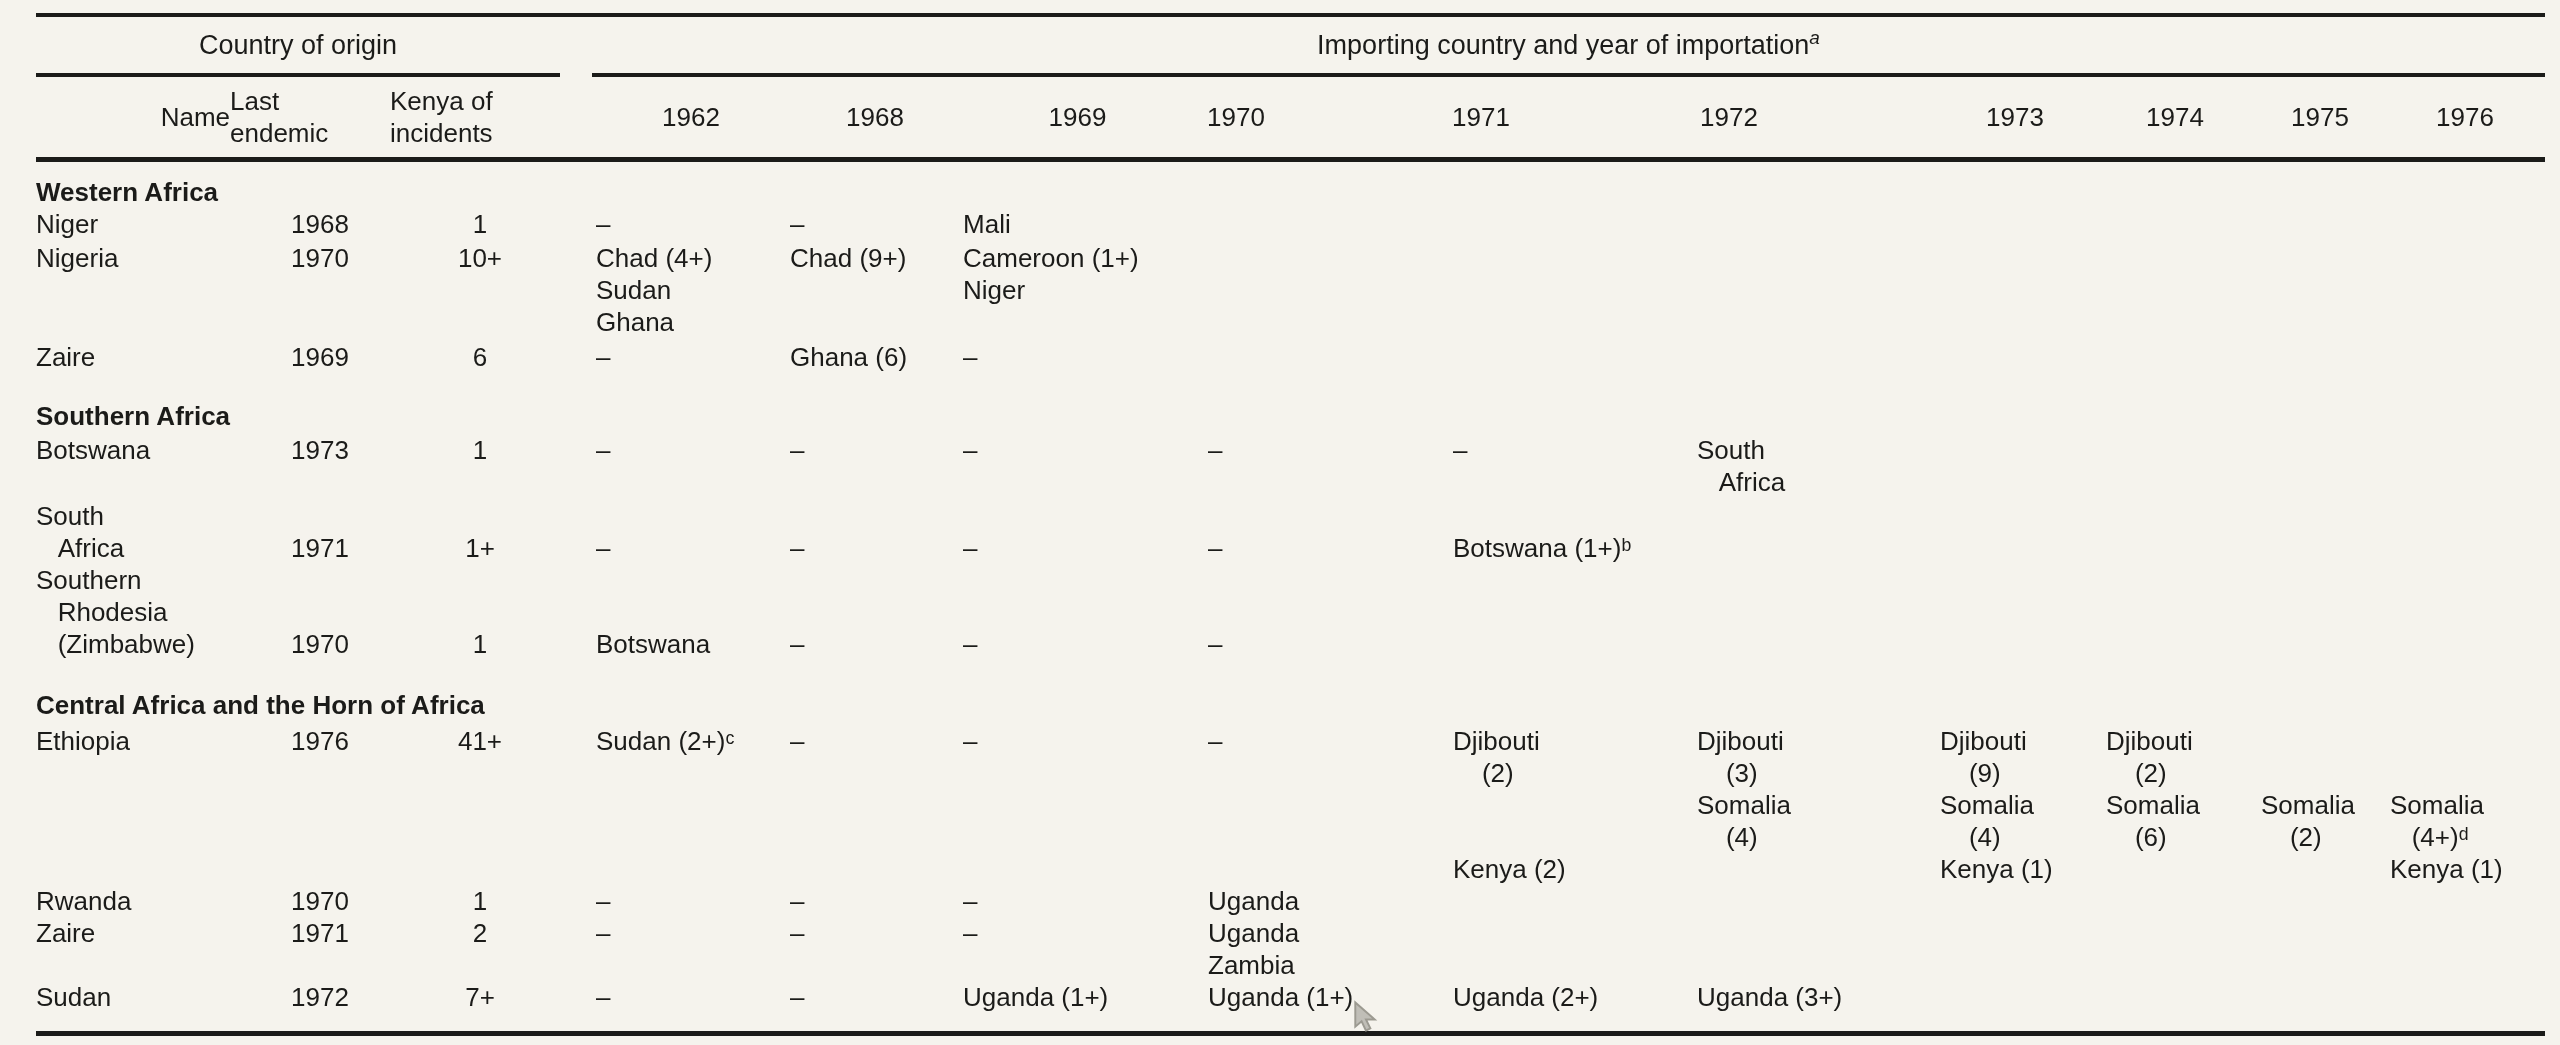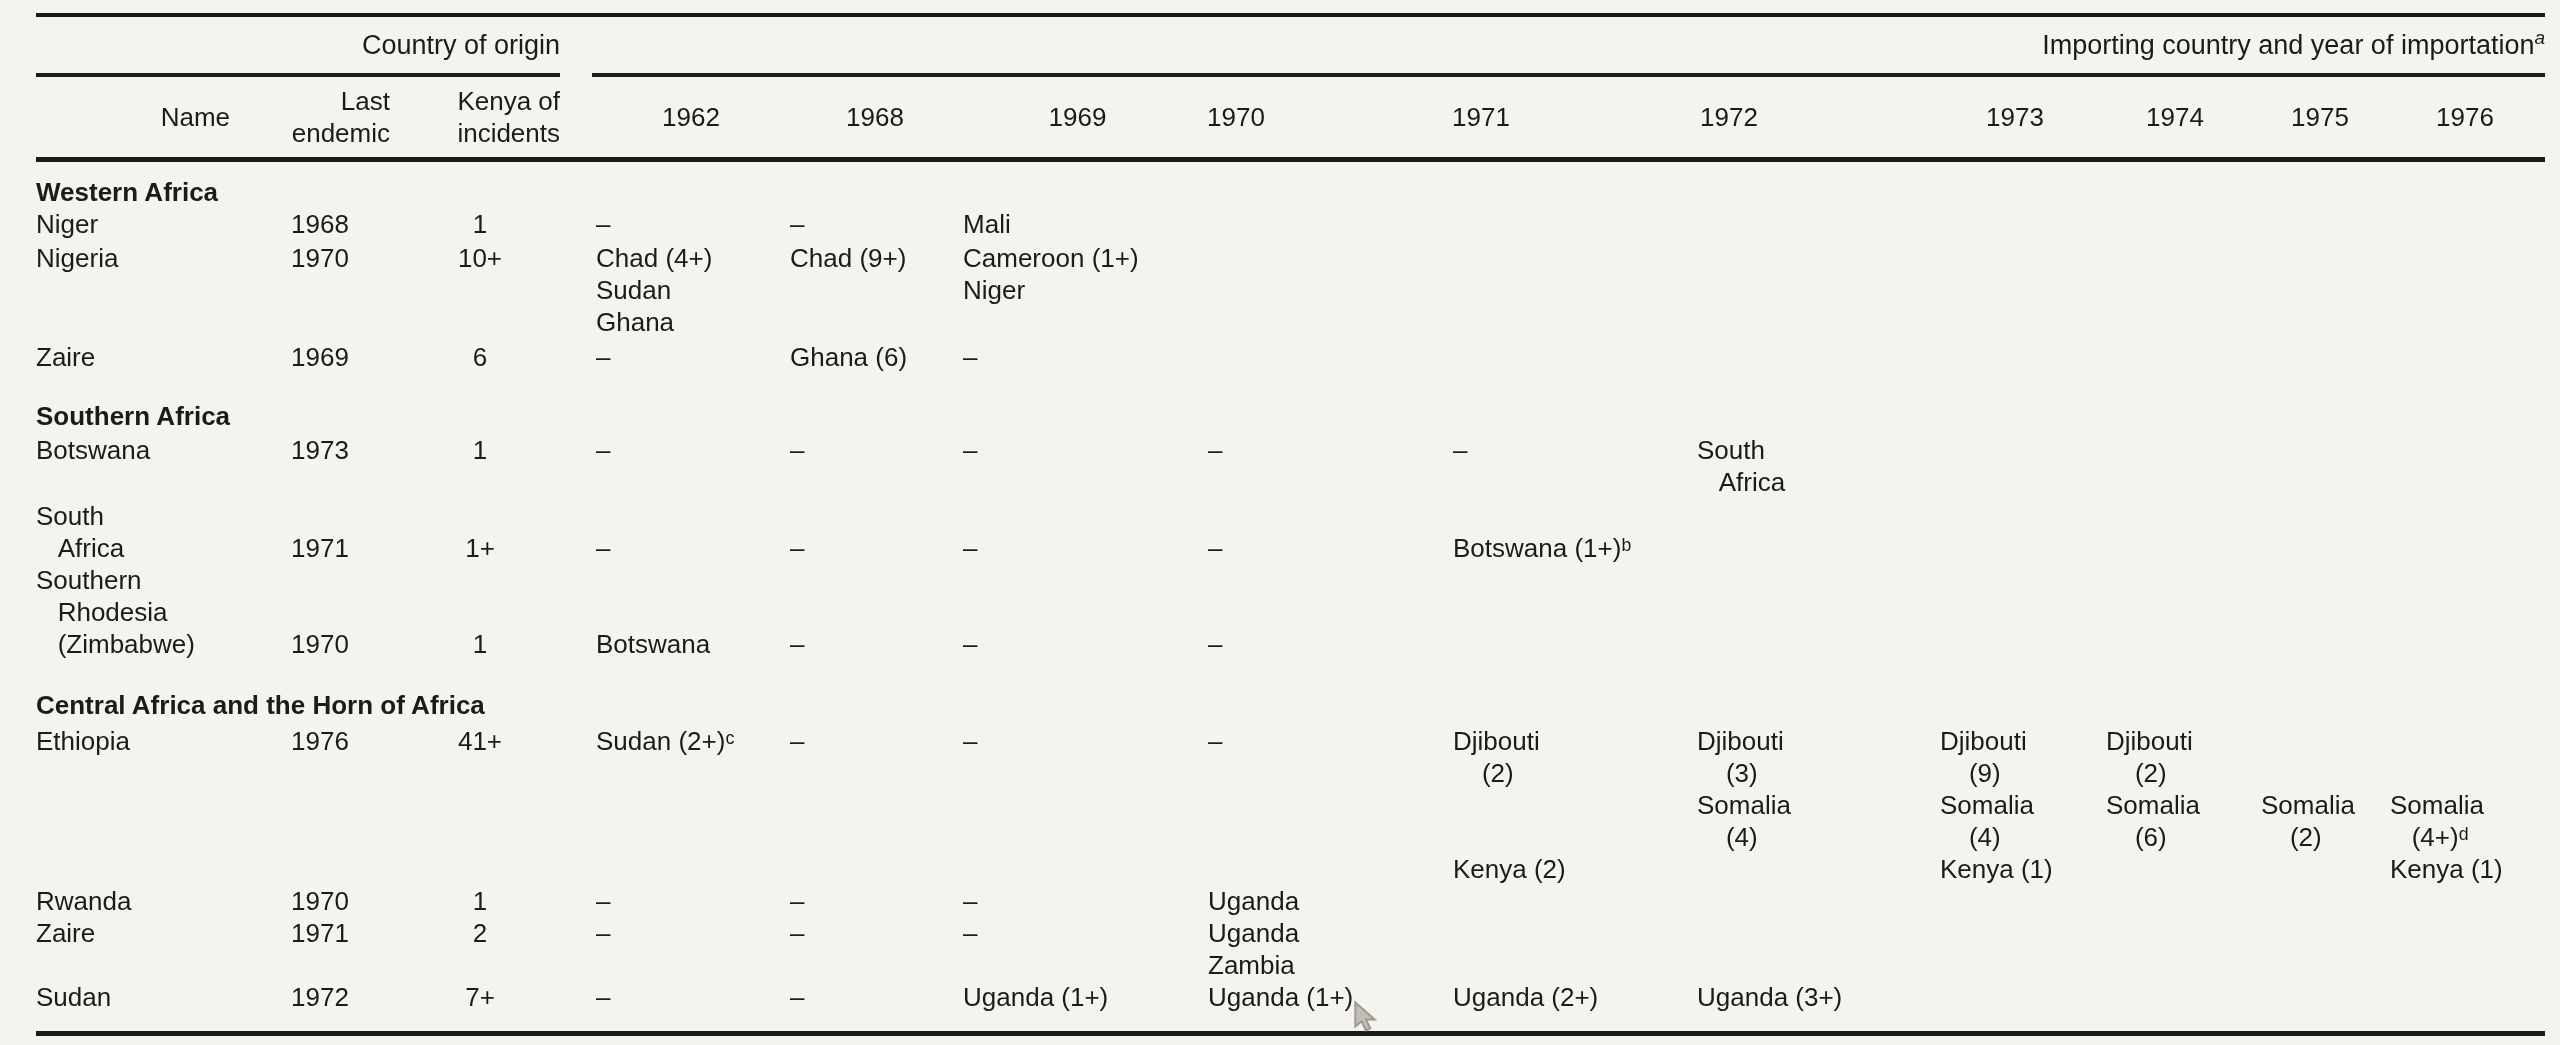--- a/index.html
+++ b/index.html
@@ -30,33 +30,33 @@
   tr.grp th{
     border-top:4px solid var(--ink);
     height:56px;
     vertical-align:middle;
     font-weight:normal;
     font-size:27px;
     padding:0;
   }
   th.g-origin,th.g-imp{
     border-bottom:4px solid var(--ink);
-    text-align:right;
+    text-align:center;
   }
   th.g-imp sup{font-size:19px;font-style:italic;line-height:0;}
   tr.cols th{
     border-bottom:5px solid var(--ink);
     height:80px;
     vertical-align:middle;
     font-weight:normal;
     padding:0;
     white-space:pre-line;
   }
   th.c-name{text-align:right;}
-  th.c-end,th.c-inc{text-align:right;}
+  th.c-end,th.c-inc{text-align:left;}
   th.cy{text-align:center;}
   th.cy.l70{text-align:left;padding-left:12px;}
   th.cy.l71{text-align:left;padding-left:24px;}
   th.cy.l72{text-align:left;padding-left:10px;}
   
   td{
     vertical-align:top;
     padding:0;
     white-space:pre-wrap;
   }

